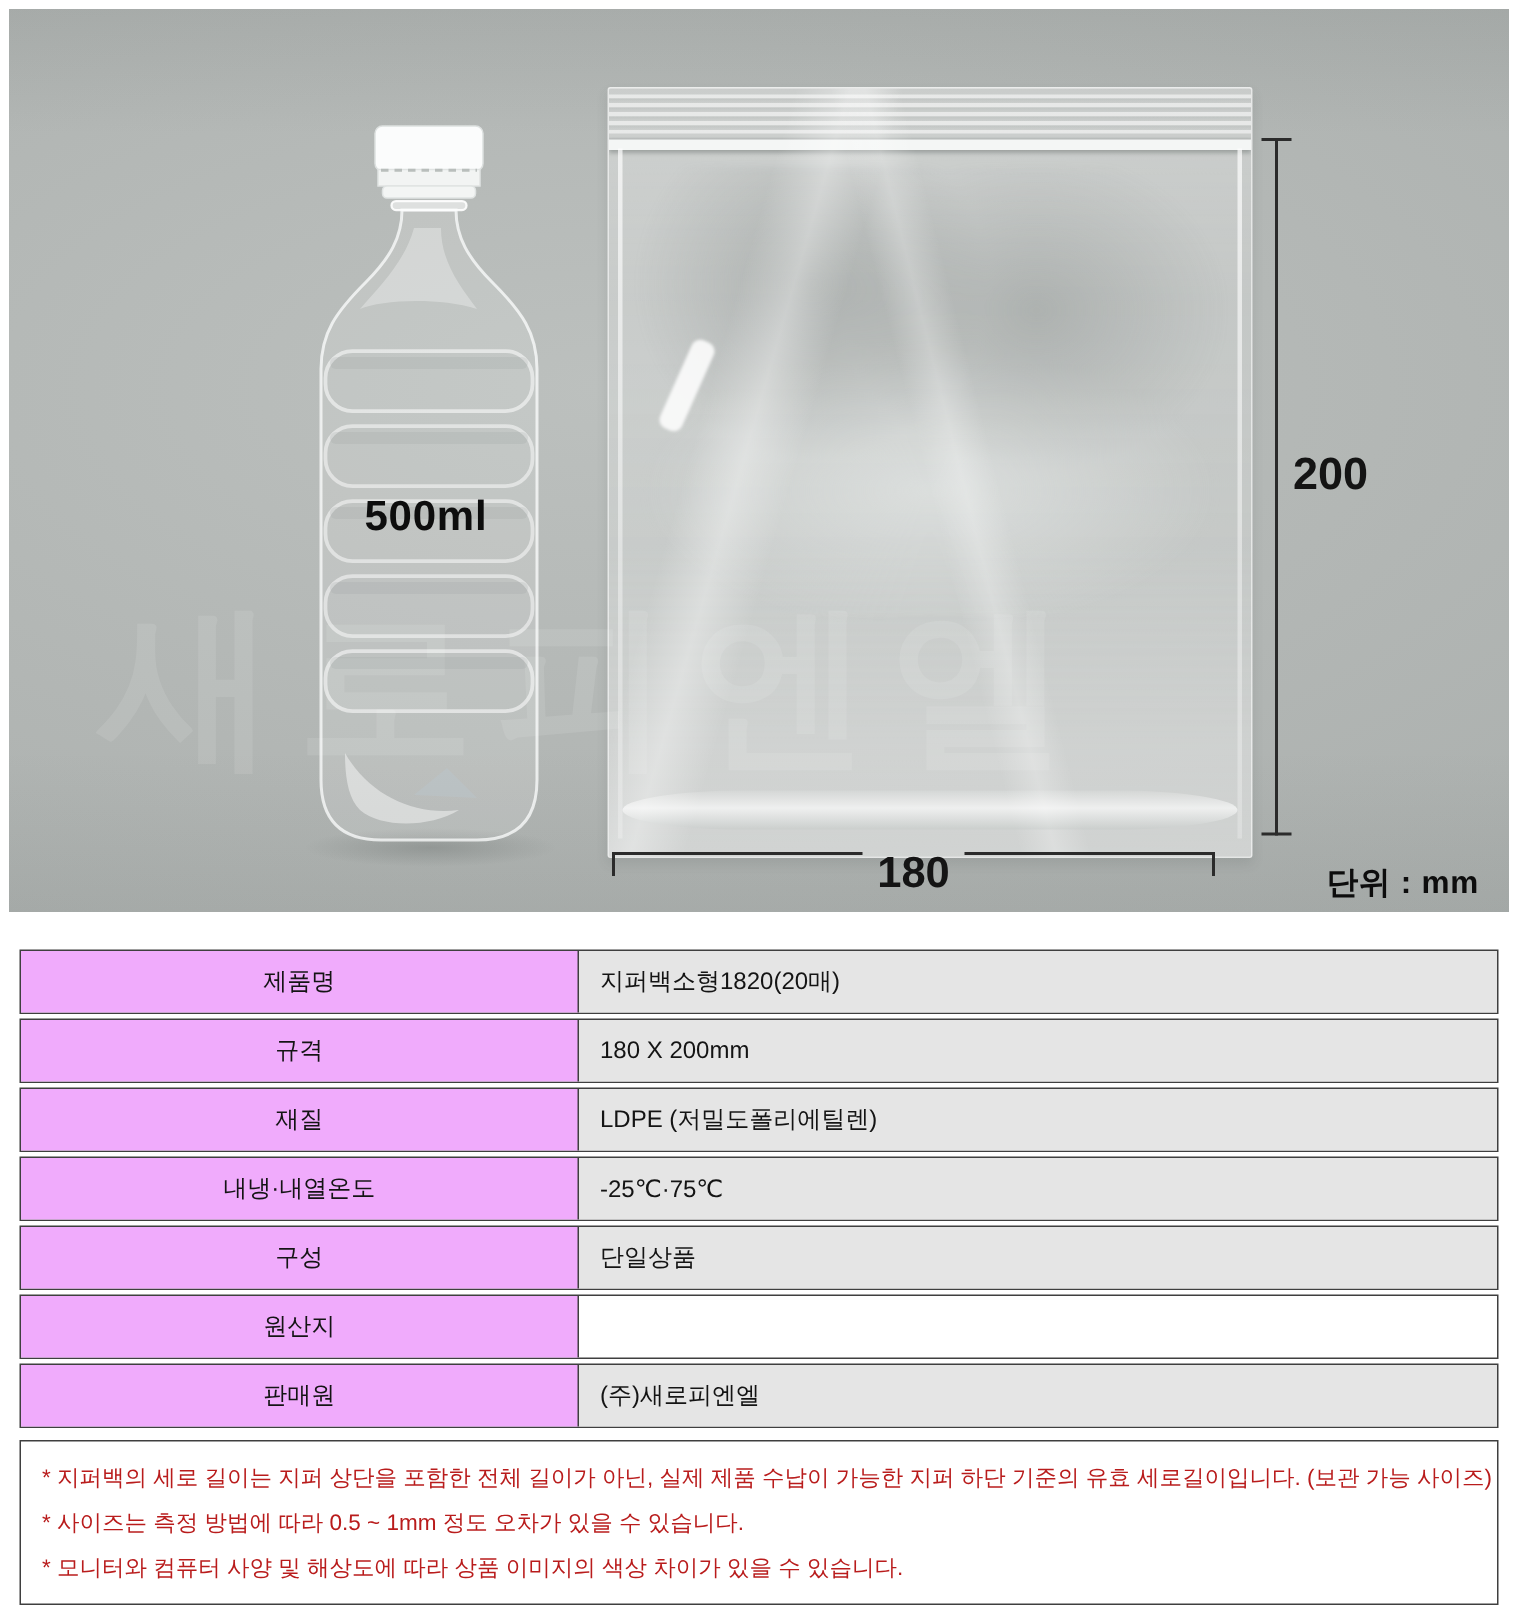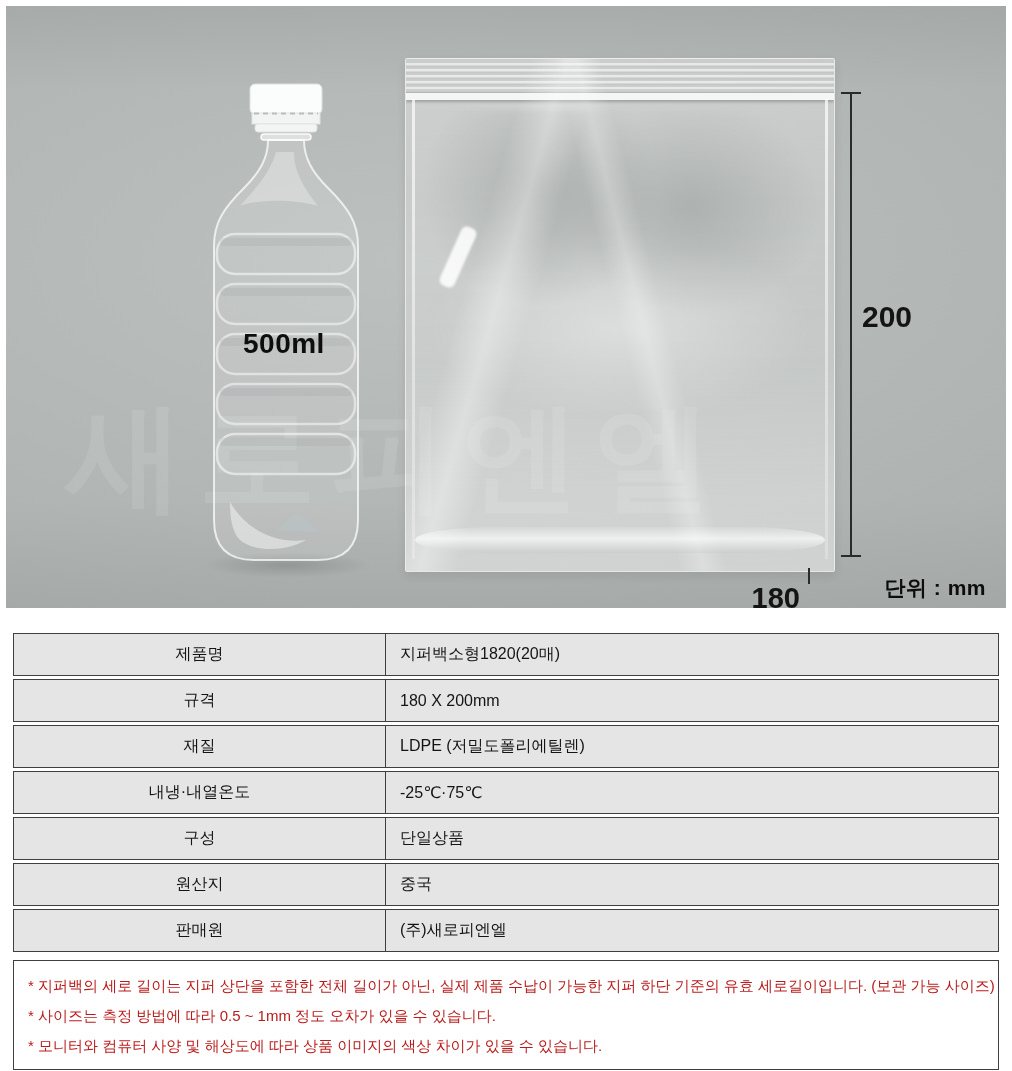--- a/index.html
+++ b/index.html
@@ -95,40 +95,40 @@
   }
 
   
   .vdim-line{position:absolute;left:844px;top:86px;width:2px;height:465px;background:#2b2b2b;}
   .vdim-cap-top{position:absolute;left:835px;top:86px;width:20px;height:2px;background:#2b2b2b;}
   .vdim-cap-bottom{position:absolute;left:835px;top:549px;width:20px;height:2px;background:#2b2b2b;}
   .vdim-label{position:absolute;left:856px;top:294px;font-size:30px;font-weight:bold;color:#141414;}
 
   .hdim{
     position:absolute;left:402px;top:562px;width:402px;height:32px;
-    display:flex;align-items:flex-end;flex-direction:column;
+    display:flex;align-items:flex-start;
   }
   .hdim-cap{width:2px;height:16px;background:#2b2b2b;flex:none;}
   .hdim-line{flex:1;height:2px;background:#2b2b2b;}
   .hdim-label{flex:none;padding:0 10px;font-size:29px;font-weight:bold;color:#141414;line-height:1;}
 
   .unit-label{
     position:absolute;right:20px;top:568px;
     font-size:21px;font-weight:bold;color:#0d0d0d;letter-spacing:0.5px;
   }
 
   
   .spec-table{position:absolute;left:13px;top:633px;width:986px;}
   .trow{
     display:flex;height:43px;box-sizing:border-box;
     border:1px solid #3f3f3f;margin-bottom:3px;background:#ffffff;
   }
   .trow:last-child{margin-bottom:16px;}
   .tlabel{
-    width:372px;flex:none;box-sizing:border-box;background:#e5e5e5;
+    width:372px;flex:none;box-sizing:border-box;background:#f0abfc;
     border-right:1px solid #3f3f3f;
     display:flex;align-items:center;justify-content:center;
     font-size:16px;color:#141414;
   }
   .tvalue{
     flex:1;display:flex;align-items:center;padding-left:14px;
     font-size:16px;color:#141414;background:#e5e5e5;
   }
 
   
@@ -224,21 +224,20 @@
   <div class="trow">
     <div class="tlabel">내냉·내열온도</div>
     <div class="tvalue">-25℃·75℃</div>
   </div>
   <div class="trow">
     <div class="tlabel">구성</div>
     <div class="tvalue">단일상품</div>
   </div>
   <div class="trow">
     <div class="tlabel">원산지</div>
-    <div class="tvalue">중국</div>
   </div>
   <div class="trow">
     <div class="tlabel">판매원</div>
     <div class="tvalue">(주)새로피엔엘</div>
   </div>
 </div>
 
 <div class="notes-box">
   <div class="note-line">* 지퍼백의 세로 길이는 지퍼 상단을 포함한 전체 길이가 아닌, 실제 제품 수납이 가능한 지퍼 하단 기준의 유효 세로길이입니다. (보관 가능 사이즈)</div>
   <div class="note-line">* 사이즈는 측정 방법에 따라 0.5 ~ 1mm 정도 오차가 있을 수 있습니다.</div>

